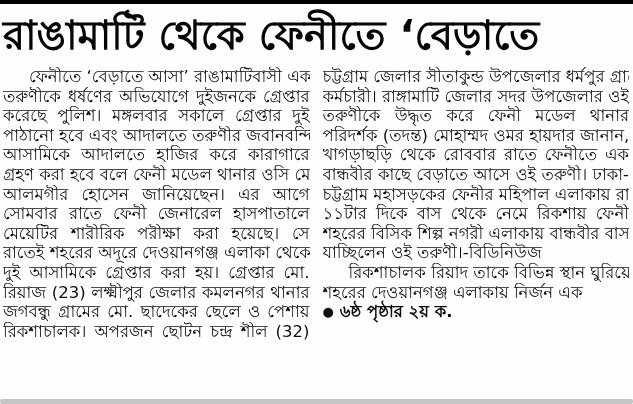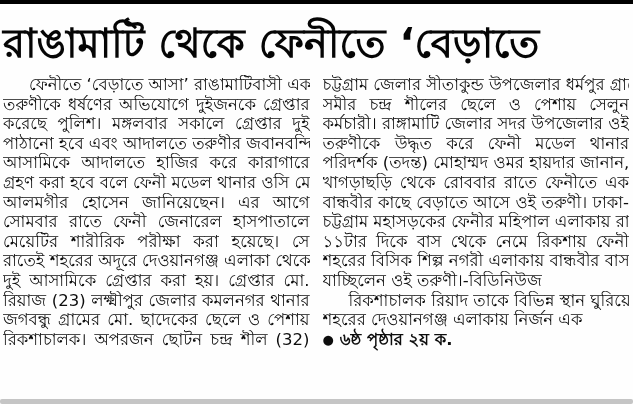--- a/index.html
+++ b/index.html
@@ -29,21 +29,20 @@
     font-size: 40px;
     line-height: 50px;
     font-weight: 700;
     color: #050505;
     letter-spacing: 0px;
     flex: 0 0 auto;
   }
   .headline .hl-line {
     display: block;
     white-space: nowrap;
-    margin-top: 8px;
   }
   .body-columns {
     display: flex;
     gap: 13px;
     padding: 3px 4px 0 3px;
     flex: 1 1 auto;
     font-size: 16.5px;
     line-height: 19.6px;
   }
   .column {
@@ -104,21 +103,20 @@
         <div class="line">মেয়েটির শারীরিক পরীক্ষা করা হয়েছে। সে</div>
         <div class="line">রাতেই শহরের অদূরে দেওয়ানগঞ্জ এলাকা থেকে</div>
         <div class="line">দুই আসামিকে গ্রেপ্তার করা হয়। গ্রেপ্তার মো.</div>
         <div class="line">রিয়াজ (23) লক্ষ্মীপুর জেলার কমলনগর থানার</div>
         <div class="line">জগবন্ধু গ্রামের মো. ছাদেকের ছেলে ও পেশায়</div>
         <div class="line">রিকশাচালক। অপরজন ছোটন চন্দ্র শীল (32)</div>
       </div>
     <div class="column" id="col-right">
 
     <div class="line">চট্টগ্রাম জেলার সীতাকুন্ড উপজেলার ধর্মপুর গ্রামের</div>
-        <div class="line">সমীর চন্দ্র শীলের ছেলে ও পেশায় সেলুন</div>
         <div class="line">কর্মচারী। রাঙ্গামাটি জেলার সদর উপজেলার ওই</div>
         <div class="line">তরুণীকে উদ্ধৃত করে ফেনী মডেল থানার</div>
         <div class="line">পরিদর্শক (তদন্ত) মোহাম্মদ ওমর হায়দার জানান,</div>
         <div class="line">খাগড়াছড়ি থেকে রোববার রাতে ফেনীতে এক</div>
         <div class="line">বান্ধবীর কাছে বেড়াতে আসে ওই তরুণী। ঢাকা-</div>
         <div class="line">চট্টগ্রাম মহাসড়কের ফেনীর মহিপাল এলাকায় রাত</div>
         <div class="line">১১টার দিকে বাস থেকে নেমে রিকশায় ফেনী</div>
         <div class="line">শহরের বিসিক শিল্প নগরী এলাকায় বান্ধবীর বাসায়</div>
         <div class="line end">যাচ্ছিলেন ওই তরুণী।-বিডিনিউজ</div>
         <div class="line indent">রিকশাচালক রিয়াদ তাকে বিভিন্ন স্থান ঘুরিয়ে</div>

